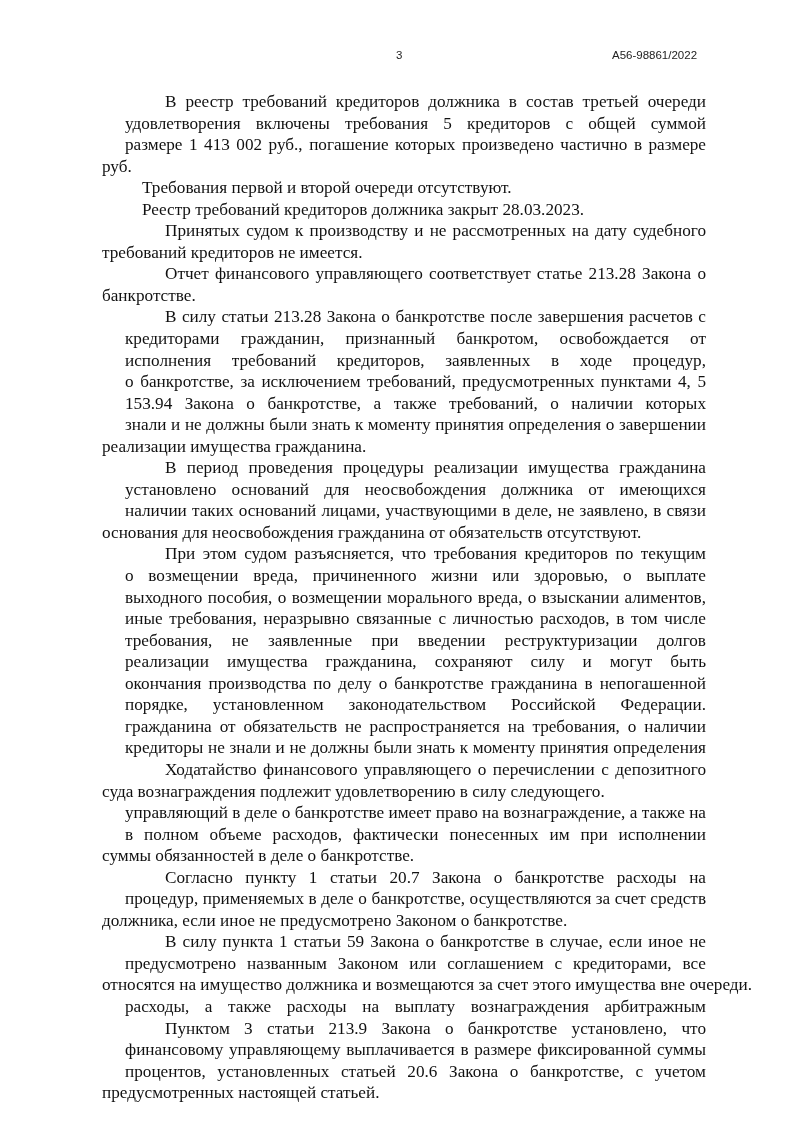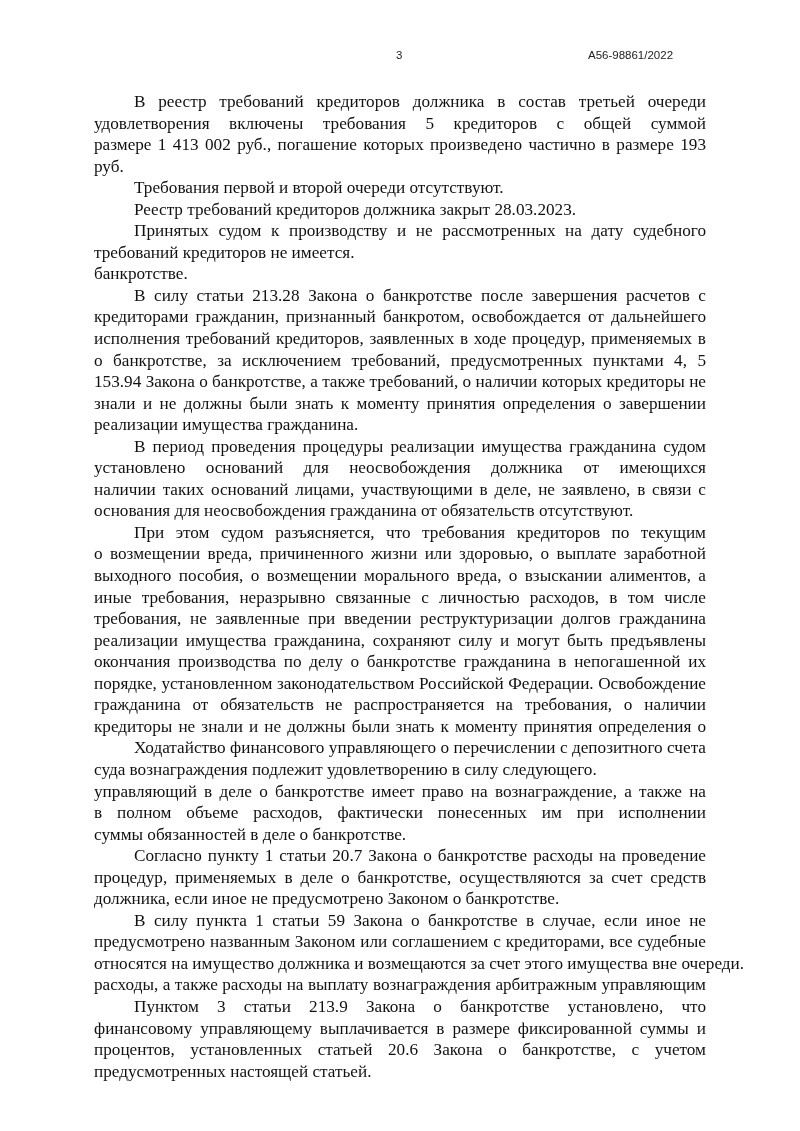--- a/index.html
+++ b/index.html
@@ -23,44 +23,45 @@
     }
     .hdr {
       position: absolute;
       top: 48px;
       font-family: "Liberation Sans", sans-serif;
       font-size: 11.5px;
       color: #222;
       line-height: 14px;
     }
     .page-number { left: 396px; }
-    .case-number { left: 588px; }
+    .case-number { left: 612px; }
     .body-text {
       position: absolute;
       left: 94px;
       top: 91px;
       width: 612px;
       font-family: "Liberation Serif", serif;
       font-size: 17.2px;
       line-height: 21.55px;
       color: #111;
     }
     .ln {
       display: block;
       white-space: nowrap;
       height: 21.55px;
     }
     .ln.j {
       text-align: justify;
       text-align-last: justify;
       white-space: normal;
       overflow: hidden;
+      margin-left: 31px;
     }
     .ln.ind { padding-left: 40px; }
-    .ln.last { text-align: left; }
+    .ln.last { text-align: left; margin-left: 8px; }
   </style>
 </head>
 <body>
 
 <div class="page">
   <div class="hdr page-number">3</div>
   <div class="hdr case-number">А56-98861/2022</div>
 
   <div class="body-text" id="body-text">
       <div>
@@ -73,20 +74,21 @@
         <span class="ln ind last">Требования первой и второй очереди отсутствуют.</span>
       </div>
       <div>
         <span class="ln ind last">Реестр требований кредиторов должника закрыт 28.03.2023.</span>
       </div>
       <div>
         <span class="ln j ind">Принятых судом к производству и не рассмотренных на дату судебного заседания</span>
         <span class="ln last">требований кредиторов не имеется.</span>
       </div>
       <div>
+        <span class="ln j ind">Отчет финансового управляющего соответствует статье 213.28 Закона о</span>
         <span class="ln last">банкротстве.</span>
       </div>
       <div>
         <span class="ln j ind">В силу статьи 213.28 Закона о банкротстве после завершения расчетов с</span>
         <span class="ln j">кредиторами гражданин, признанный банкротом, освобождается от дальнейшего</span>
         <span class="ln j">исполнения требований кредиторов, заявленных в ходе процедур, применяемых в деле</span>
         <span class="ln j">о банкротстве, за исключением требований, предусмотренных пунктами 4, 5 статьи</span>
         <span class="ln j">153.94 Закона о банкротстве, а также требований, о наличии которых кредиторы не</span>
         <span class="ln j">знали и не должны были знать к моменту принятия определения о завершении</span>
         <span class="ln last">реализации имущества гражданина.</span>

